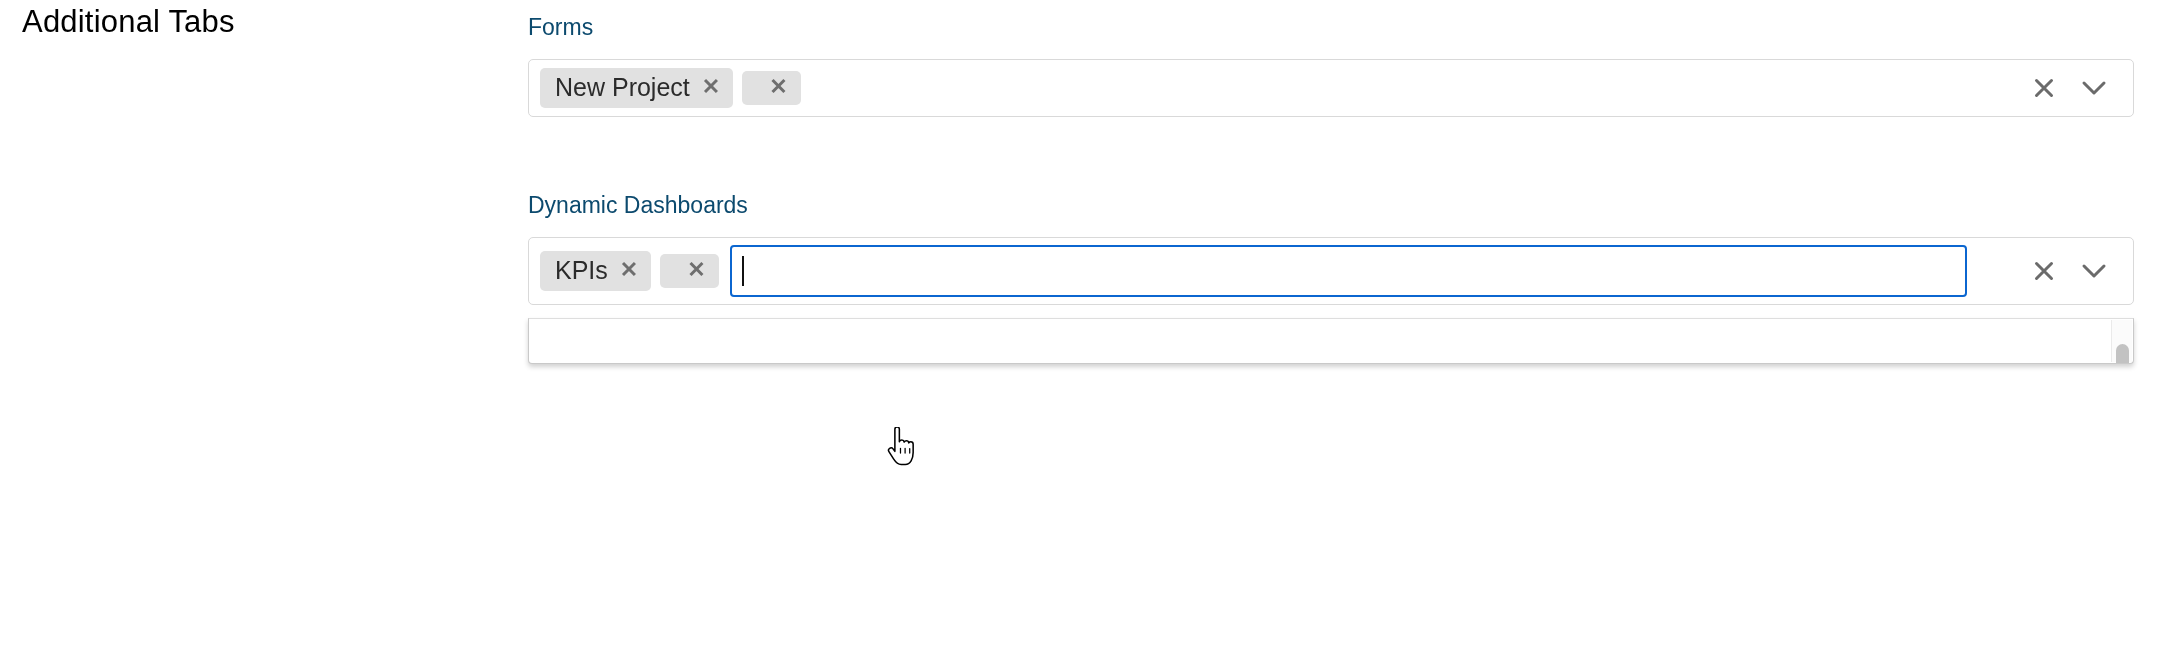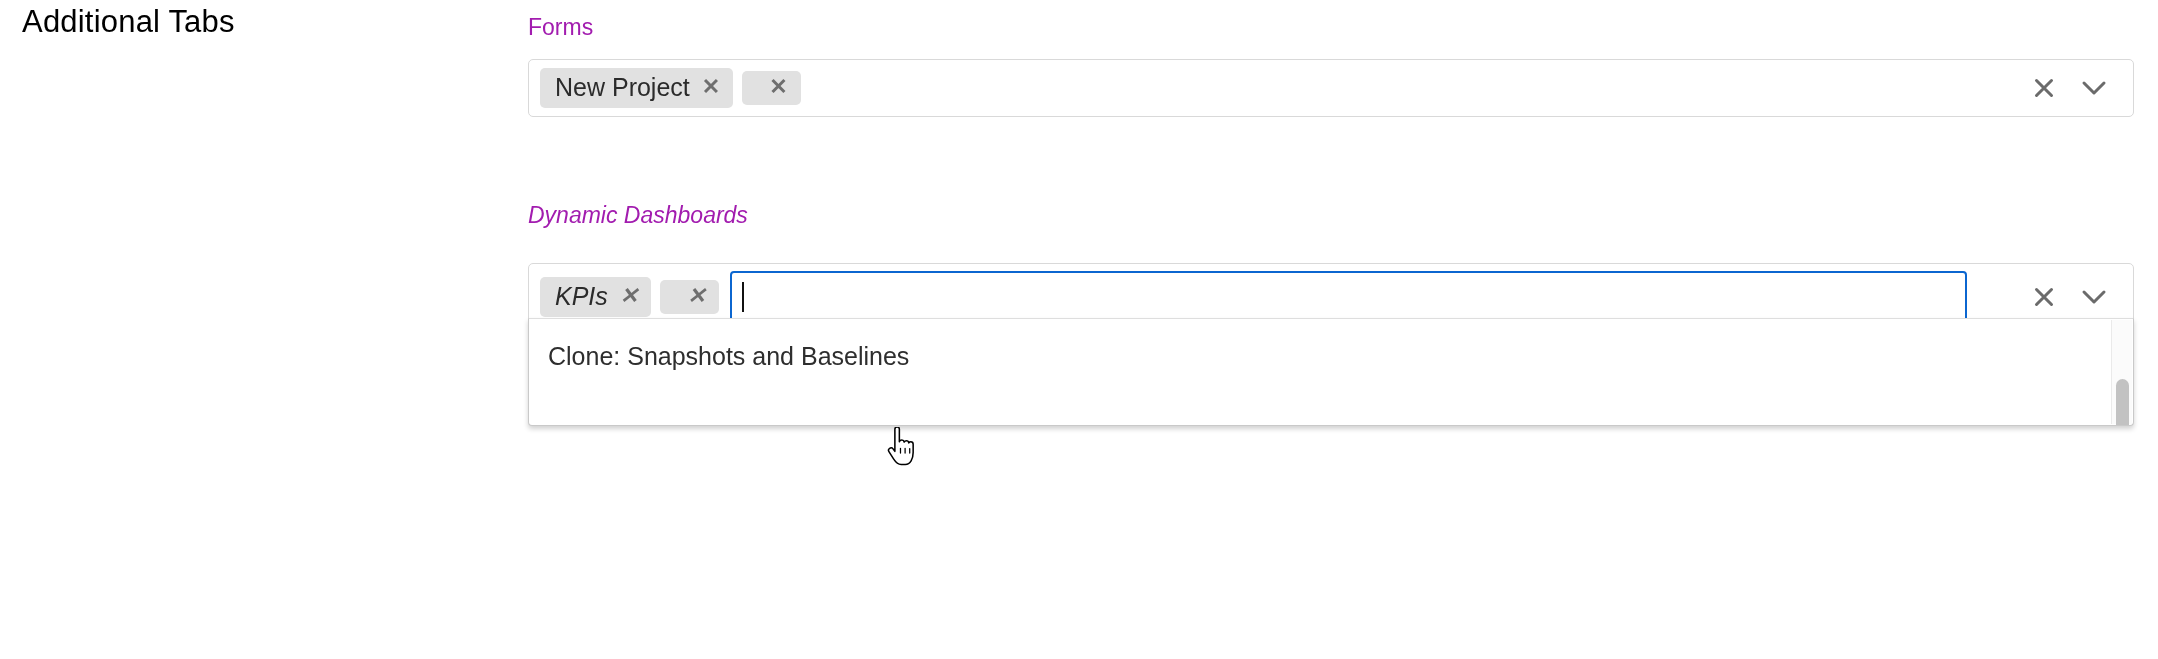--- a/index.html
+++ b/index.html
@@ -32,21 +32,21 @@
   .field-col {
     position: absolute;
     left: 528px;
     top: 0;
     width: 1606px;
   }
 
   .field-label {
     font-size: 23px;
     font-weight: 400;
-    color: #a21caf;
+    color: #0c4a6e;
     line-height: 1;
     white-space: nowrap;
   }
 
   
   .multiselect {
     position: relative;
     box-sizing: border-box;
     width: 1606px;
     background: #ffffff;
@@ -218,25 +218,25 @@
       <span class="ms-icon">
         <svg width="26" height="20" viewBox="0 0 26 20" aria-hidden="true">
           <path d="M3 5 L13 15 L23 5" stroke="currentColor" stroke-width="3" stroke-linecap="round" stroke-linejoin="round" fill="none"></path>
         </svg>
       </span>
     </div>
 
   </div>
 </div>
 
-<div class="field-col" style="top:204px;font-style:italic;">
+<div class="field-col" style="top:194px;">
 
   <div class="field-label">Dynamic Dashboards</div>
 
-  <div class="multiselect" style="margin-top:36px;">
+  <div class="multiselect" style="margin-top:20px;">
 
     <div class="ms-body">
 
       <span class="tag">
         <span>KPIs</span>
         <span class="tag-remove">✕</span>
       </span>
 
       <span class="tag">
         <span class="tag-remove">✕</span>
@@ -259,21 +259,20 @@
           <path d="M3 5 L13 15 L23 5" stroke="currentColor" stroke-width="3" stroke-linecap="round" stroke-linejoin="round" fill="none"></path>
         </svg>
       </span>
     </div>
 
   </div>
 </div>
 
 <div class="dropdown" style="top:318px;">
 
-  <div class="dd-option">Clone: Snapshots and Baselines</div>
 
 
 
 
   <div class="dd-filler"></div>
 
   <div class="dd-scrollbar">
     <div class="dd-thumb"></div>
   </div>
 

